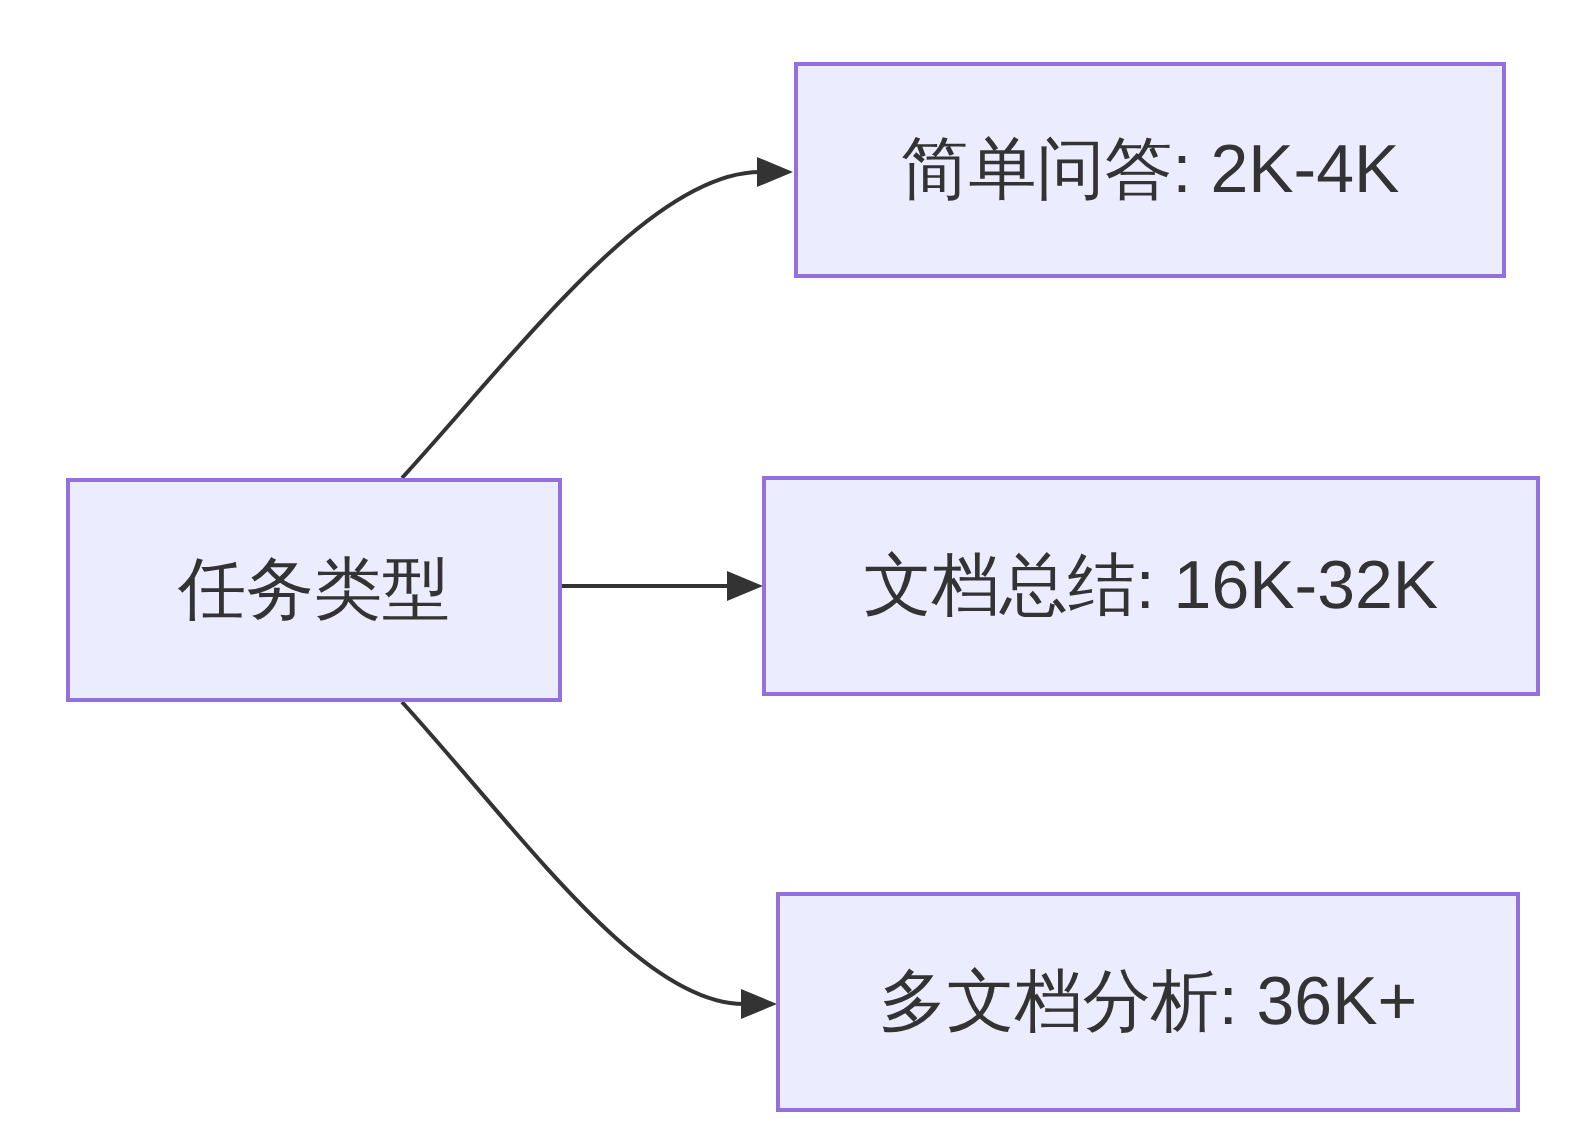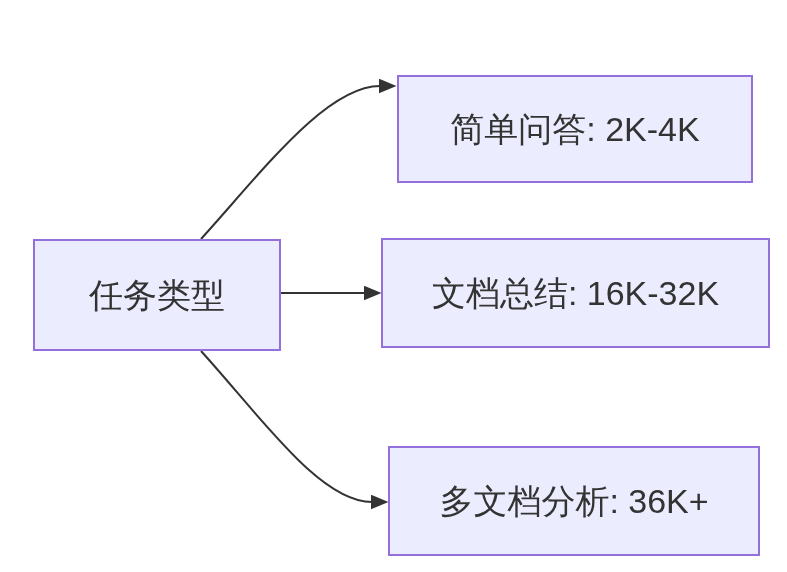--- a/index.html
+++ b/index.html
@@ -40,21 +40,21 @@
     justify-content: center;
     text-align: center;
   }
   .node .label {
     color: var(--label-text, #333333);
     font-size: 34px;
     line-height: 1.25;
     white-space: nowrap;
   }
   .node-root { left: 33px;  top: 239px; width: 248px; height: 112px; }
-  .node-b0   { left: 397px; top: 31px;  width: 356px; height: 108px; margin-top: 44px; }
+  .node-b0   { left: 397px; top: 31px;  width: 356px; height: 108px; }
   .node-b1   { left: 381px; top: 238px; width: 389px; height: 110px; }
   .node-b2   { left: 388px; top: 446px; width: 372px; height: 110px; }
 </style>
 </head>
 <body>
 
 <div class="canvas">
 
   <svg class="edges" width="787" height="572" viewBox="0 0 787 572" aria-hidden="true">
     <defs>

